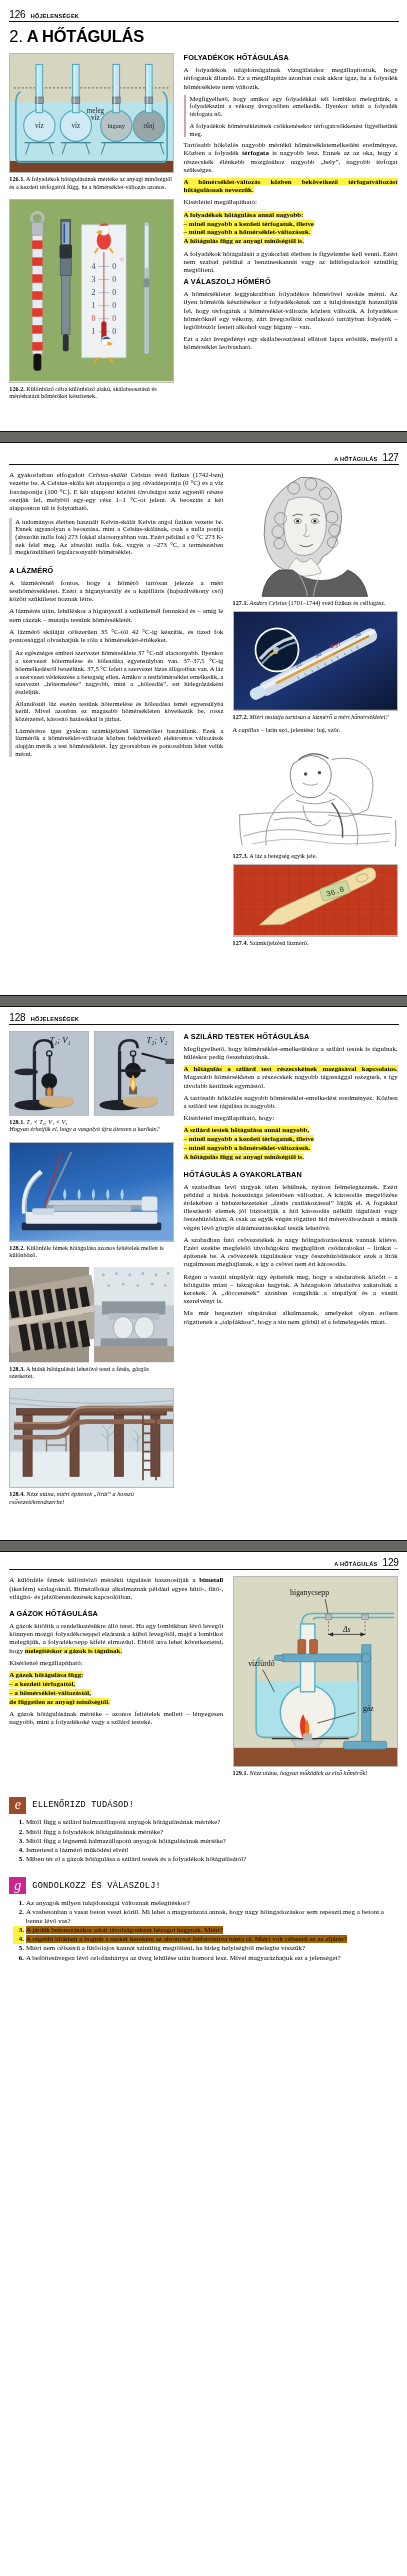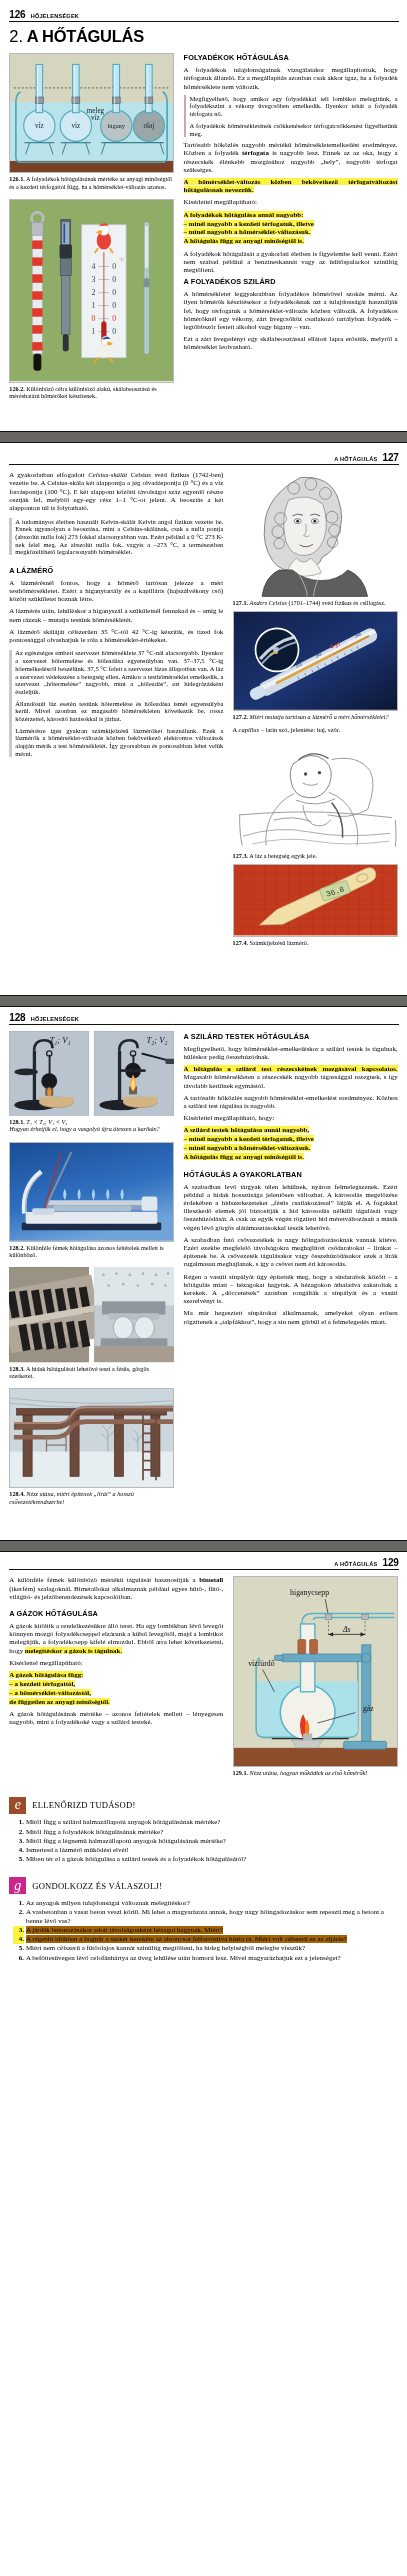--- a/index.html
+++ b/index.html
@@ -31,21 +31,21 @@
   .runhead {
     display: flex;
     align-items: flex-end;
     padding-top: 6px;
     padding-bottom: 1.3px;
   }
   .runhead.left { justify-content: flex-start; }
   .runhead.right { justify-content: flex-end; }
   .runhead .pgnum {
     font-family: "Liberation Sans", sans-serif;
-    font-weight: bold;
+    font-weight: normal;
     font-size: 10px;
     letter-spacing: -0.2px;
     line-height: 1;
   }
   .runhead .secname {
     font-family: "Liberation Sans", sans-serif;
     font-size: 5.6px;
     font-weight: bold;
     letter-spacing: 0.2px;
     line-height: 1;
@@ -147,21 +147,21 @@
     display:flex; align-items:center; justify-content:center;
     font-family:"Liberation Serif", serif;
     font-style: italic;
     font-size: 14px;
     color: #fff;
     line-height: 1;
   }
   .exicon.brown { background:#9a4d2a; }
   .exicon.magenta { background:#c9268e; }
   .extitle {
-    font-family:Liberation Serif, serif;
+    font-family:Liberation Mono, monospace;
     font-size: 8.6px;
     letter-spacing: 0.2px;
   }
   ol.exlist {
     margin: 2px;
     padding-left: 14.6px;
     list-style: none;
     counter-reset: ex;
   }
   ol.exlist li {
@@ -365,21 +365,21 @@
 
       <p>Kísérlettel megállapítható:</p>
 
       <p class="hlp"><span class="hl">A folyadékok hőtágulása annál nagyobb:</span></p>
       <p class="hlp"><span class="hl">– minél nagyobb a kezdeti térfogatuk, illetve</span></p>
       <p class="hlp"><span class="hl">– minél nagyobb a hőmérséklet-változásuk.</span></p>
       <p><span class="hl">A hőtágulás függ az anyagi minőségtől is.</span></p>
 
       <p>A folyadékok hőtágulását a gyakorlati életben is figyelembe kell venni. Ezért nem szabad például a benzineskannát vagy az üdítőspalackot színültig megtölteni.</p>
 
-      <h2 class="sec">A FOLYADÉKOS SZILÁRD</h2>
+      <h2 class="sec">A VÁLASZOLJ HŐMÉRŐ</h2>
       <p>A hőmérsékletet leggyakrabban folyadékos hőmérővel szokás mérni. Az ilyen hőmérők készítésekor a folyadékoknak azt a tulajdonságát használják fel, hogy térfogatuk a hőmérséklet-változás közben változik. A folyadékos hőmérőknél egy vékony, zárt üvegcsőhöz csatlakozó tartályban folyadék – legtöbbször festett alkohol vagy higany – van.</p>
       <p class="last">Ezt a zárt üvegedényt egy skálabeosztással ellátott lapra erősítik, melyről a hőmérséklet leolvasható.</p>
     </div>
   </div>
 
   <div style="height:26.5px" class="gap"></div>
 </div>
 
 <div class="page-sep"></div>
 

